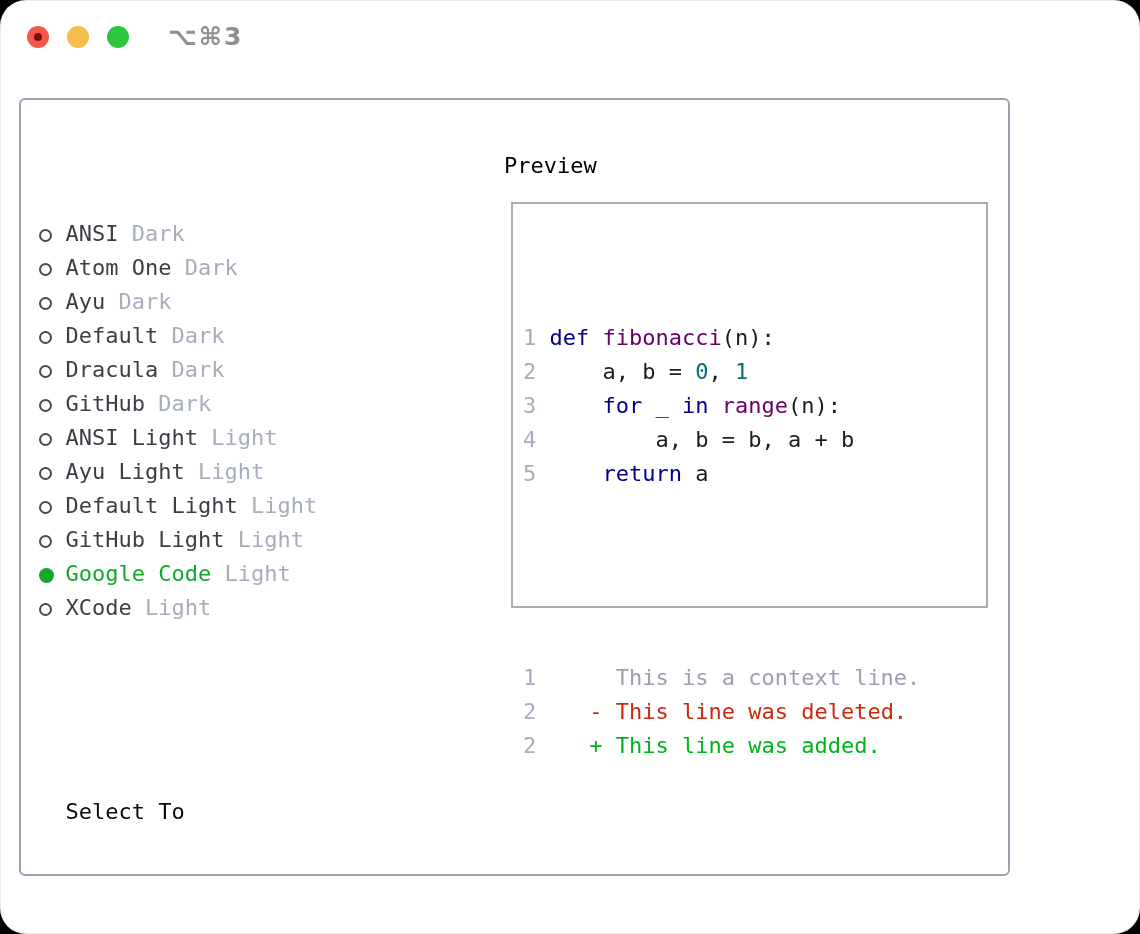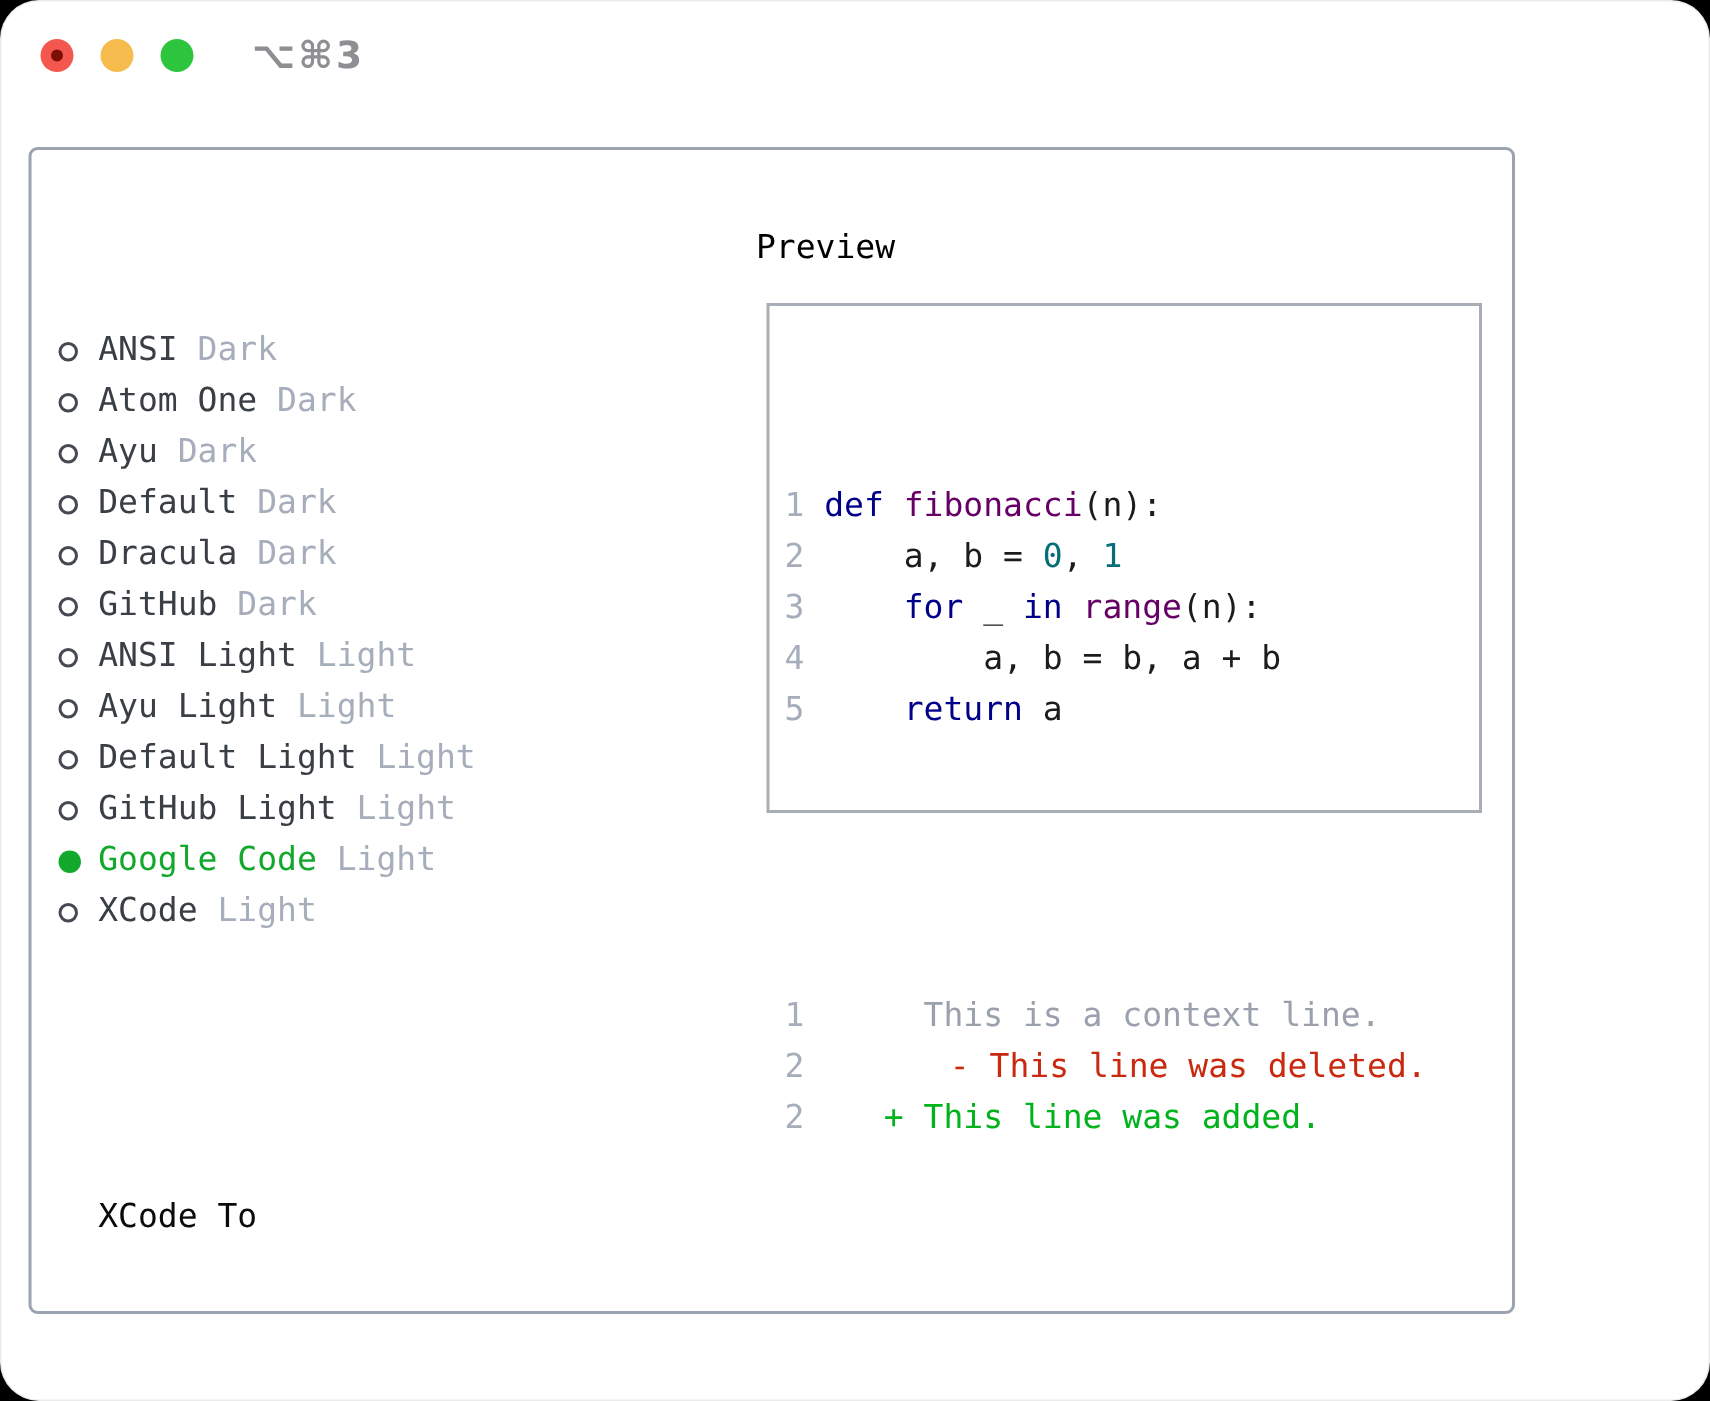--- a/index.html
+++ b/index.html
@@ -63,35 +63,35 @@
   .option.selected .opt-name { color: var(--accent-green, #12a82b); }
   .opt-variant { color: var(--muted, #a6adbb); }
   .apply-title { color: #0a0a0a; }
   
   .preview-header {
     position: absolute; left: 483px; top: 49px;
     font-size: 22px; line-height: 34px; font-weight: normal; color: #000;
   }
   .preview-box {
     position: absolute; left: 490px; top: 102px;
-    width: 477px; height: 340px;
+    width: 477px; height: 406px;
     border: 2px solid var(--box-border, #a9aeb6);
     box-sizing: border-box;
     padding: 49px 0 0 10px;
     font-size: 22px; line-height: 34px; white-space: pre;
     background: #fff;
   }
   .line { height: 34px; }
   .tok-num { color: var(--num, #a6adbb); }
   .tok-pln { color: var(--pln, #1c1c1c); }
   .tok-kwd { color: var(--kwd, #000088); }
   .tok-typ { color: var(--typ, #660066); }
   .tok-lit { color: var(--lit, #066e76); }
   .tok-ctx { color: var(--ctx, #9aa1ad); }
-  .tok-del { color: var(--del, #c8290f); margin-left: 44px; }
+  .tok-del { color: var(--del, #c8290f); }
   .tok-add { color: var(--add, #00b31c); }
 </style>
 </head>
 <body>
 
 <div class="window">
 
   <div class="titlebar">
     <div class="lights">
       <span class="light light-red">
@@ -101,21 +101,21 @@
       <span class="light light-green"></span>
     </div>
     <span class="win-title">⌥⌘3</span>
   </div>
 
   <div class="panel">
 
     <div class="left-col">
       <div id="theme-list"><div class="row option"><span class="marker"><span class="radio"></span></span><span class="opt-name">ANSI</span> <span class="opt-variant">Dark</span></div><div class="row option"><span class="marker"><span class="radio"></span></span><span class="opt-name">Atom One</span> <span class="opt-variant">Dark</span></div><div class="row option"><span class="marker"><span class="radio"></span></span><span class="opt-name">Ayu</span> <span class="opt-variant">Dark</span></div><div class="row option"><span class="marker"><span class="radio"></span></span><span class="opt-name">Default</span> <span class="opt-variant">Dark</span></div><div class="row option"><span class="marker"><span class="radio"></span></span><span class="opt-name">Dracula</span> <span class="opt-variant">Dark</span></div><div class="row option"><span class="marker"><span class="radio"></span></span><span class="opt-name">GitHub</span> <span class="opt-variant">Dark</span></div><div class="row option"><span class="marker"><span class="radio"></span></span><span class="opt-name">ANSI Light</span> <span class="opt-variant">Light</span></div><div class="row option"><span class="marker"><span class="radio"></span></span><span class="opt-name">Ayu Light</span> <span class="opt-variant">Light</span></div><div class="row option"><span class="marker"><span class="radio"></span></span><span class="opt-name">Default Light</span> <span class="opt-variant">Light</span></div><div class="row option"><span class="marker"><span class="radio"></span></span><span class="opt-name">GitHub Light</span> <span class="opt-variant">Light</span></div><div class="row option selected"><span class="marker"><span class="radio filled"></span></span><span class="opt-name">Google Code</span> <span class="opt-variant">Light</span></div><div class="row option"><span class="marker"><span class="radio"></span></span><span class="opt-name">XCode</span> <span class="opt-variant">Light</span></div></div>
       <div class="spacer"></div>
-      <div class="row"><span class="marker"></span><span class="apply-title">XCode To</span></div>
+      <div class="row"><span class="marker"></span><span class="apply-title">Select To</span></div>
       
       
       
     </div>
 
     <div class="preview-header">Preview</div>
 
     <div class="preview-box">
       <div id="code-block"><div class="line"><span class="tok-num">1</span><span class="tok-pln"> </span><span class="tok-kwd">def</span><span class="tok-pln"> </span><span class="tok-typ">fibonacci</span><span class="tok-pln">(n):</span></div><div class="line"><span class="tok-num">2</span><span class="tok-pln">     a, b = </span><span class="tok-lit">0</span><span class="tok-pln">, </span><span class="tok-lit">1</span></div><div class="line"><span class="tok-num">3</span><span class="tok-pln">     </span><span class="tok-kwd">for</span><span class="tok-pln"> _ </span><span class="tok-kwd">in</span><span class="tok-pln"> </span><span class="tok-typ">range</span><span class="tok-pln">(n):</span></div><div class="line"><span class="tok-num">4</span><span class="tok-pln">         a, b = b, a + b</span></div><div class="line"><span class="tok-num">5</span><span class="tok-pln">     </span><span class="tok-kwd">return</span><span class="tok-pln"> a</span></div></div>
       <div class="spacer"></div>

